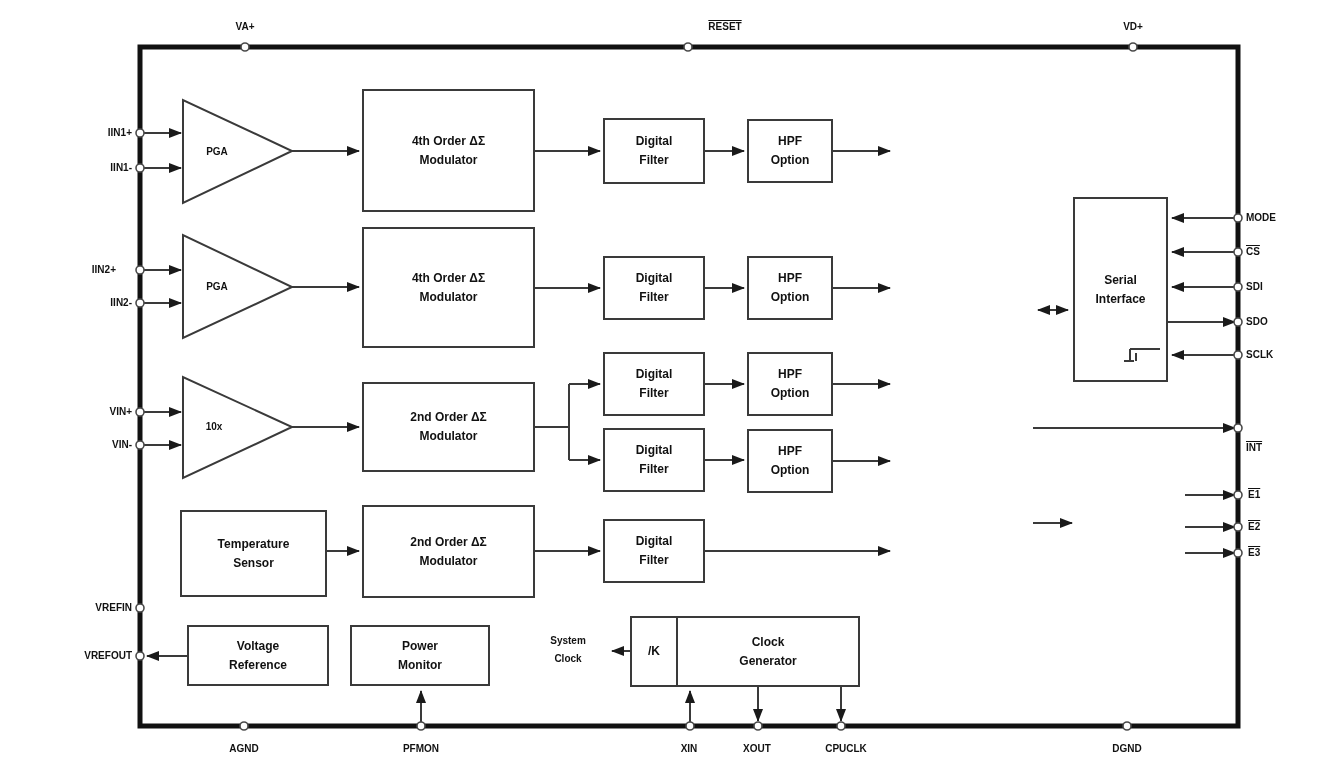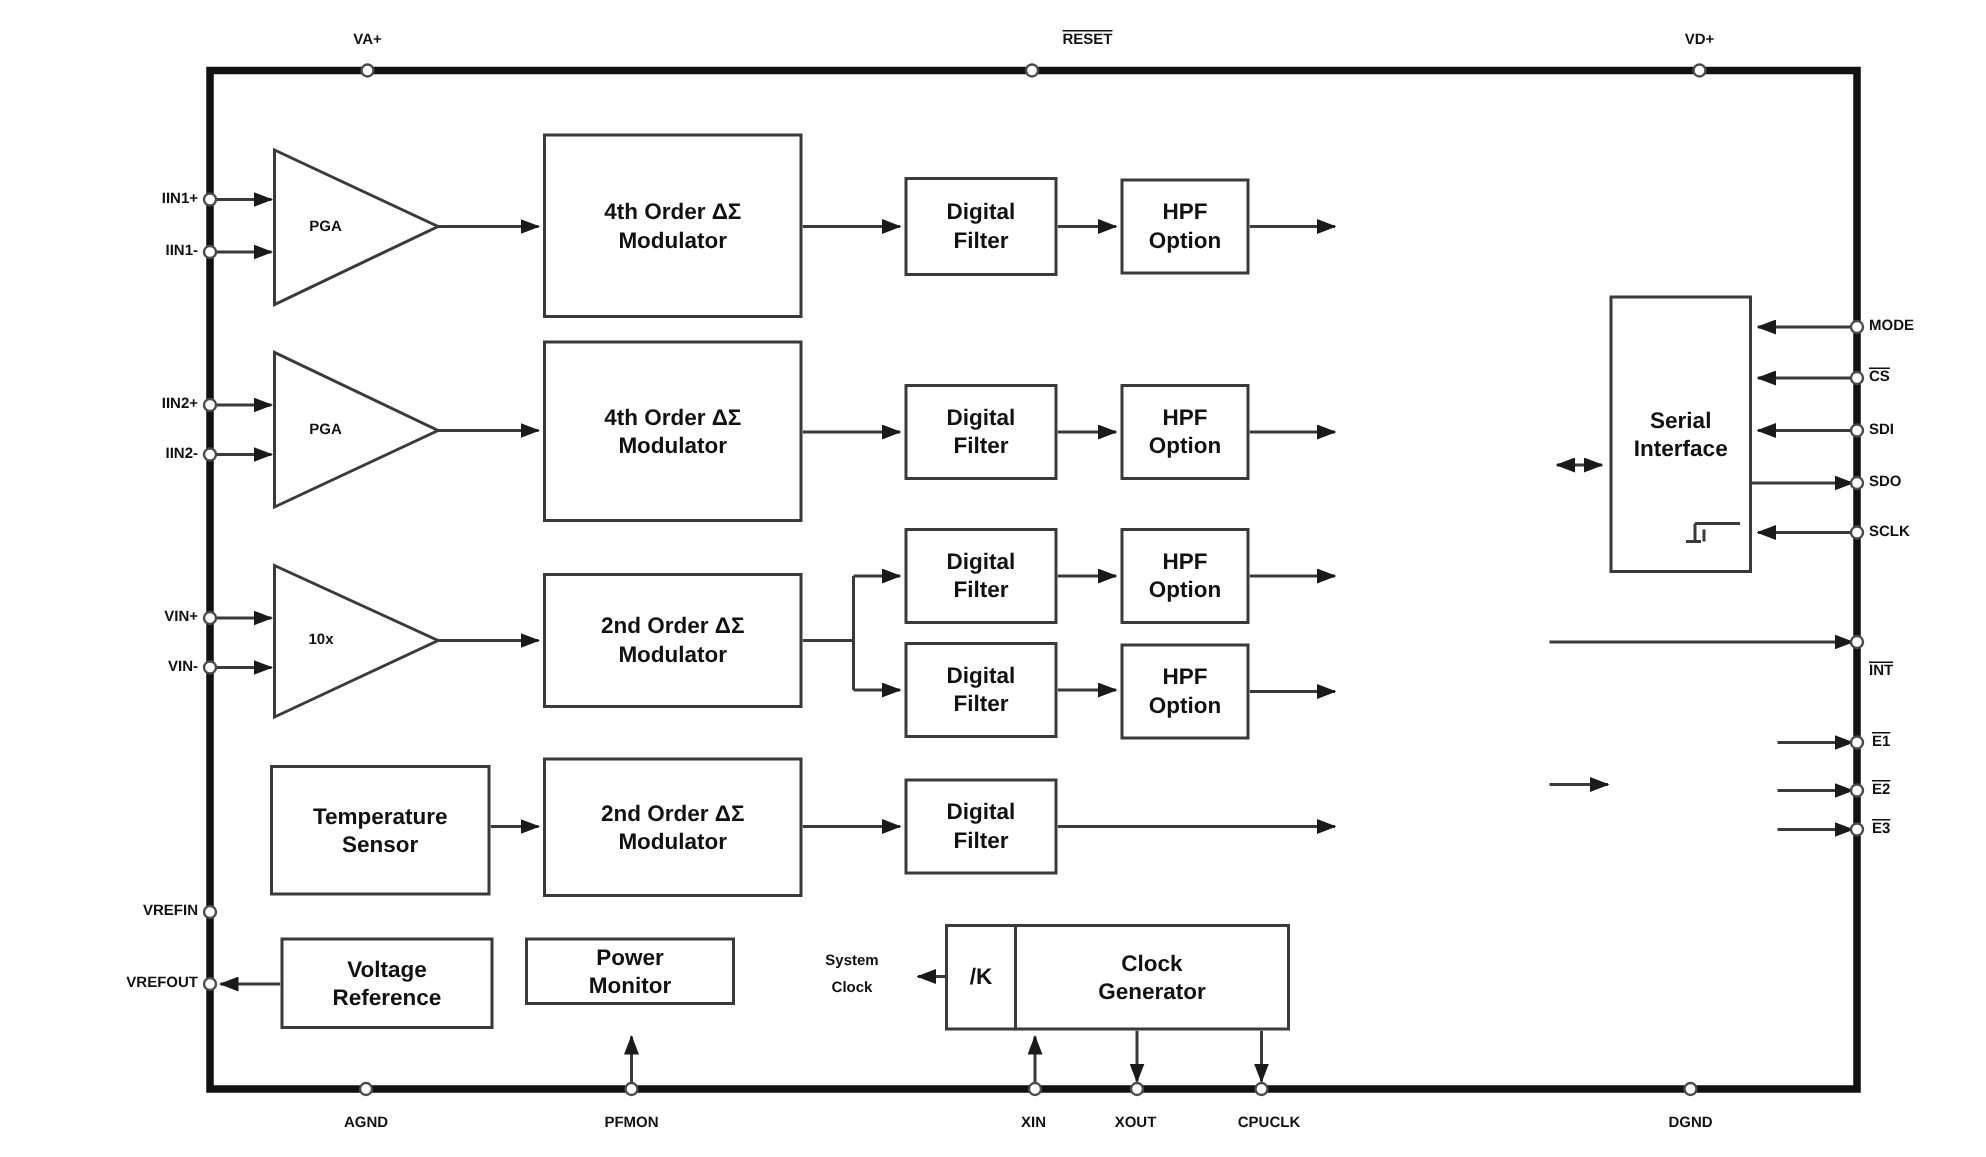--- a/index.html
+++ b/index.html
@@ -1,21 +1,21 @@
 <!DOCTYPE html>
 <html><head>
 <meta charset="utf-8">
 <style>
   html,body{margin:0;padding:0;background:#fff;}
   .stage{position:relative;width:1324px;height:771px;background:#fff;overflow:hidden;
          font-family:"Liberation Sans",sans-serif;color:#111;}
   .stage svg{position:absolute;left:0;top:0;}
   .box{position:absolute;box-sizing:border-box;background:#fff;border:2px solid #3a3a3a;
        display:flex;flex-direction:column;align-items:center;justify-content:center;
-       text-align:center;font-weight:bold;font-size:15px;line-height:19px;color:#111;z-index:2;}
+       text-align:center;font-weight:bold;font-size:12px;line-height:19px;color:#111;z-index:2;}
   .plabel{position:absolute;font-weight:bold;font-size:10px;line-height:18px;white-space:nowrap;z-index:3;color:#111;}
   .c{transform:translate(-50%,-50%);text-align:center;}
   .la{transform:translate(-100%,-50%);} 
   .ra{transform:translateY(-50%);}      
   .ov{text-decoration:overline;}
   .two{white-space:normal;}
   .two span{display:block;}
   .overlay{z-index:4;}
 </style>
 </head>
@@ -182,21 +182,21 @@
 
   <div class="box" style="left:1073px;top:197px;width:95px;height:185px;">
     <span>Serial</span>
     <span>Interface</span>
   </div>
 
   <div class="box" style="left:187px;top:625px;width:142px;height:61px;">
     <span>Voltage</span>
     <span>Reference</span>
   </div>
-  <div class="box" style="left:350px;top:625px;width:140px;height:45px;">
+  <div class="box" style="left:350px;top:625px;width:140px;height:61px;">
     <span>Power</span>
     <span>Monitor</span>
   </div>
   <div class="box" style="left:630px;top:616px;width:48px;height:71px;">
     <span>/K</span>
   </div>
   <div class="box" style="left:676px;top:616px;width:184px;height:71px;">
     <span>Clock</span>
     <span>Generator</span>
   </div>
@@ -216,21 +216,21 @@
 
   <div class="plabel c" style="left:244px;top:749px;">AGND</div>
   <div class="plabel c" style="left:421px;top:749px;">PFMON</div>
   <div class="plabel c" style="left:689px;top:749px;">XIN</div>
   <div class="plabel c" style="left:757px;top:749px;">XOUT</div>
   <div class="plabel c" style="left:846px;top:749px;">CPUCLK</div>
   <div class="plabel c" style="left:1127px;top:749px;">DGND</div>
 
   <div class="plabel la" style="left:132px;top:133px;">IIN1+</div>
   <div class="plabel la" style="left:132px;top:168px;">IIN1-</div>
-  <div class="plabel la" style="left:132px;top:270px;">IIN2+</div>
+  <div class="plabel la" style="left:116px;top:270px;">IIN2+</div>
   <div class="plabel la" style="left:132px;top:303px;">IIN2-</div>
   <div class="plabel la" style="left:132px;top:412px;">VIN+</div>
   <div class="plabel la" style="left:132px;top:445px;">VIN-</div>
   <div class="plabel la" style="left:132px;top:608px;">VREFIN</div>
   <div class="plabel la" style="left:132px;top:656px;">VREFOUT</div>
 
   <div class="plabel ra" style="left:1246px;top:218px;">MODE</div>
   <div class="plabel ra ov" style="left:1246px;top:252px;">CS</div>
   <div class="plabel ra" style="left:1246px;top:287px;">SDI</div>
   <div class="plabel ra" style="left:1246px;top:322px;">SDO</div>

